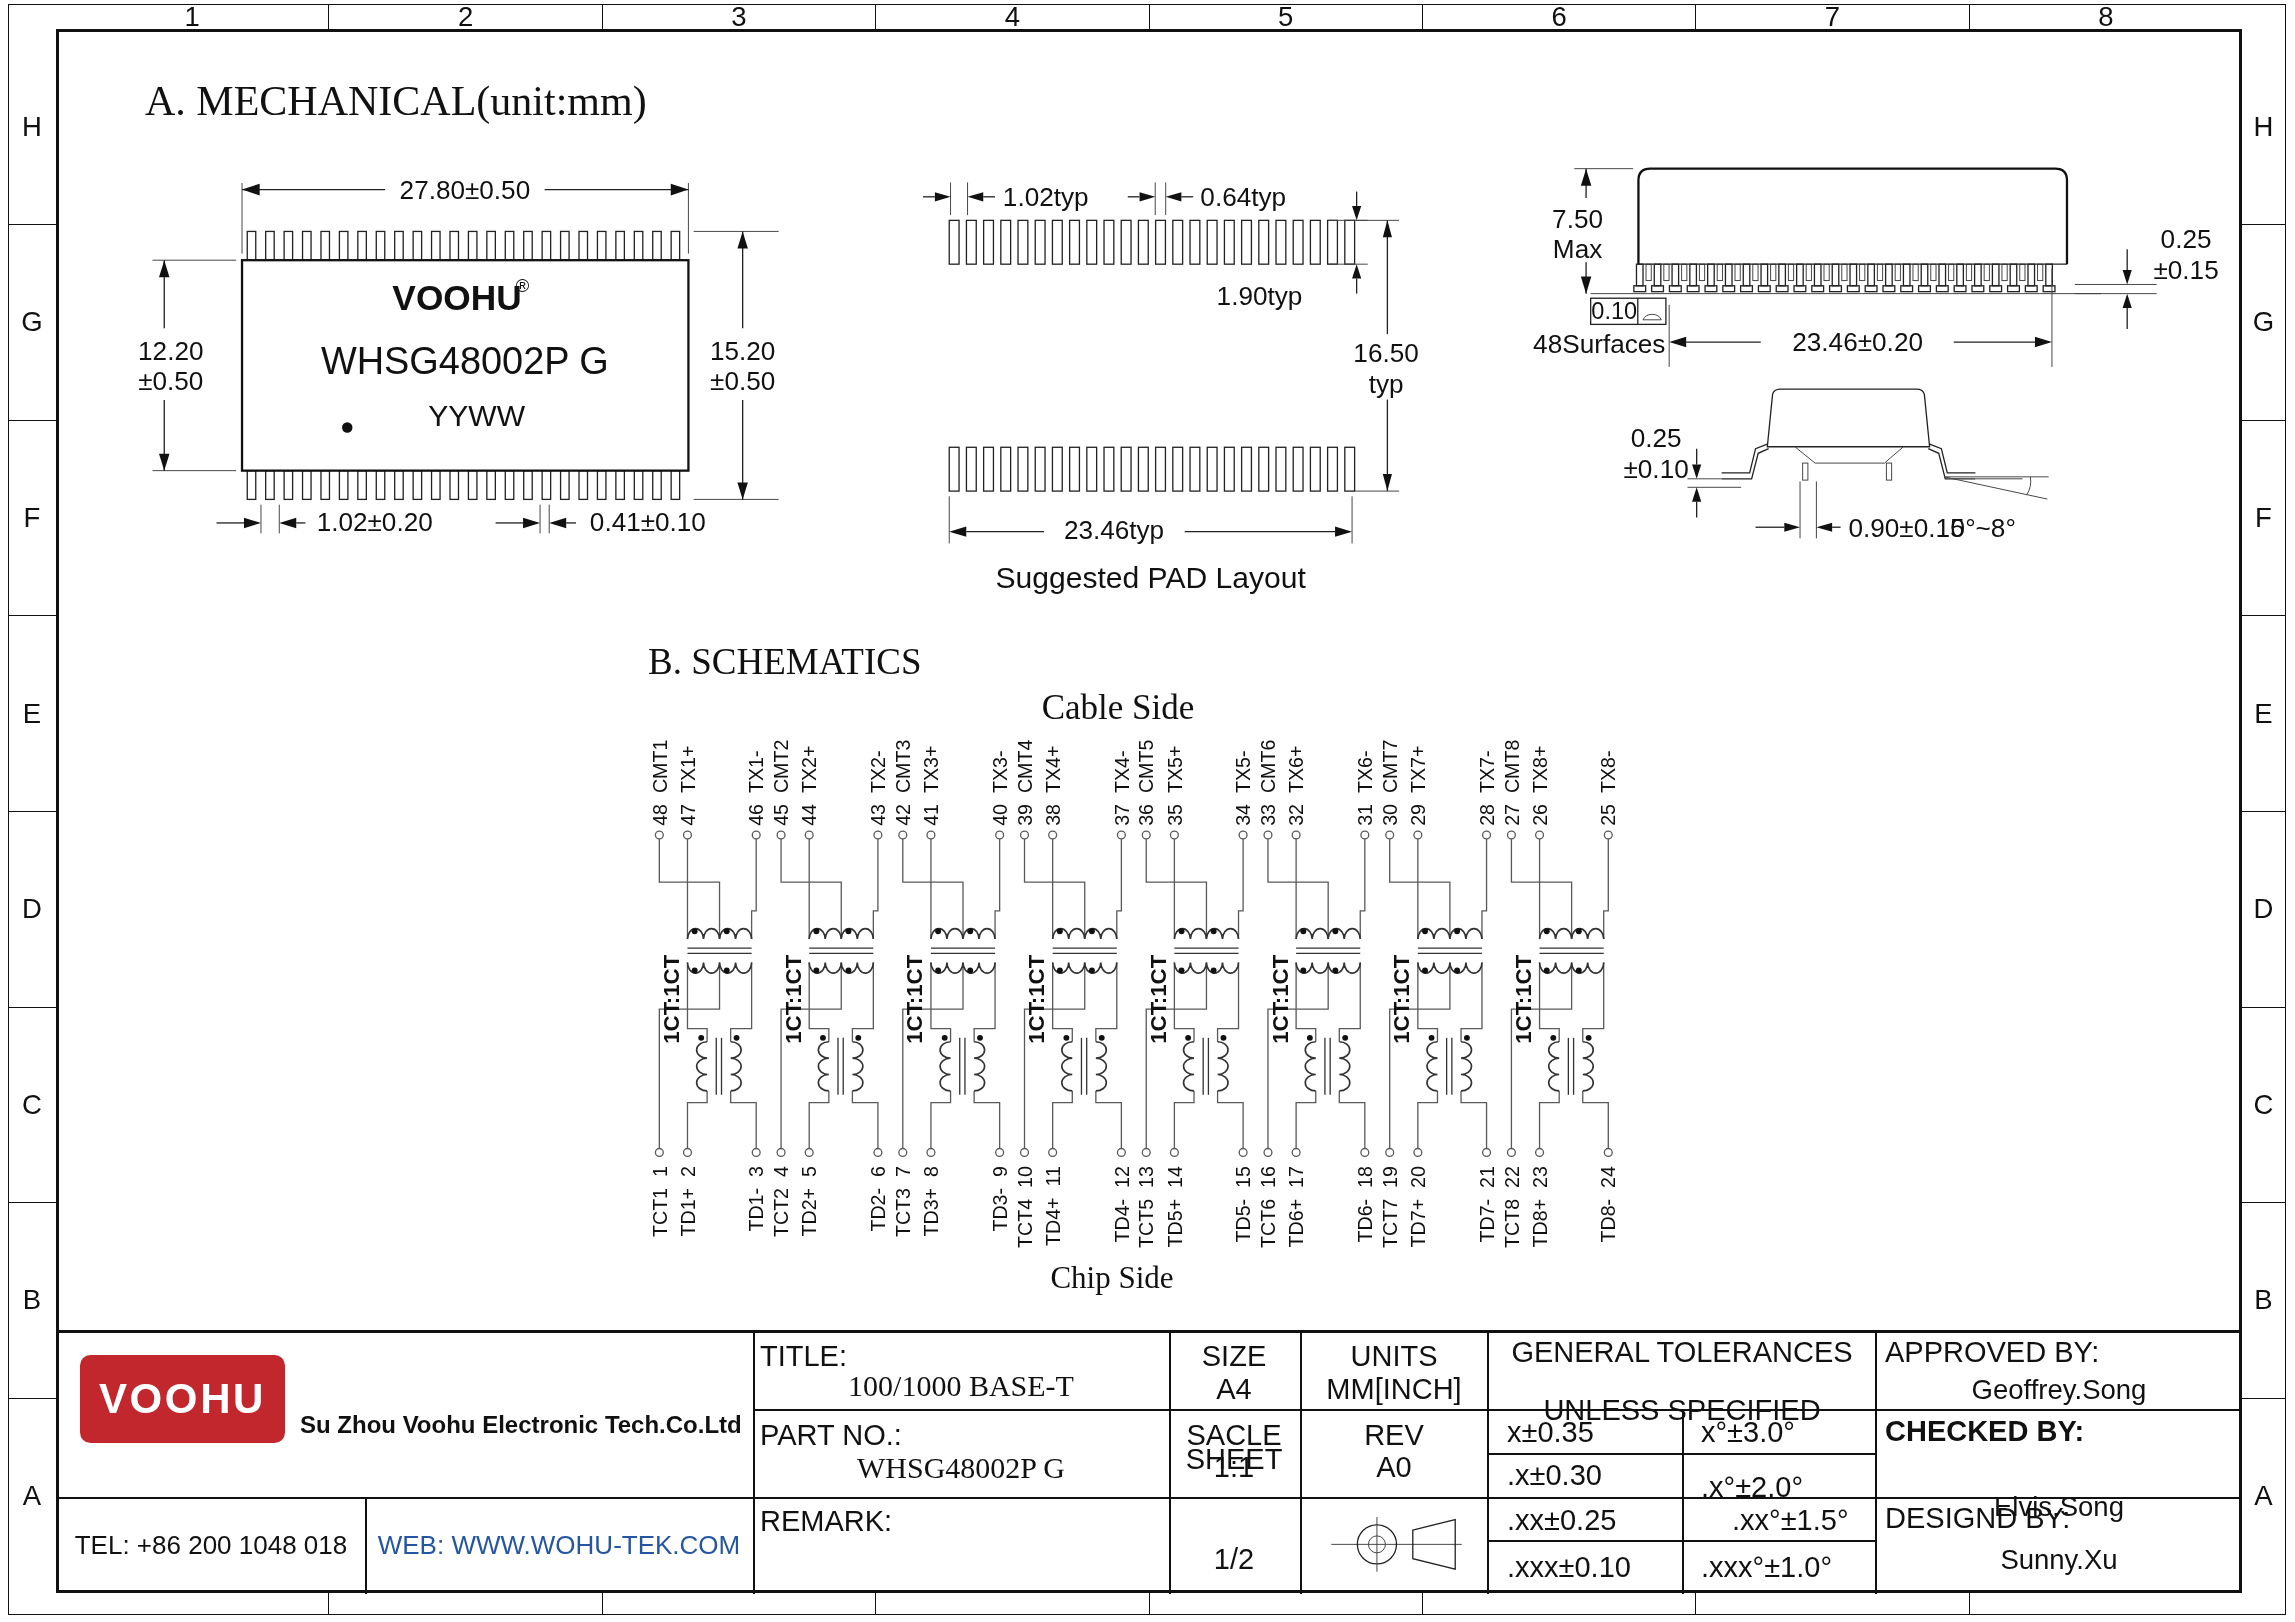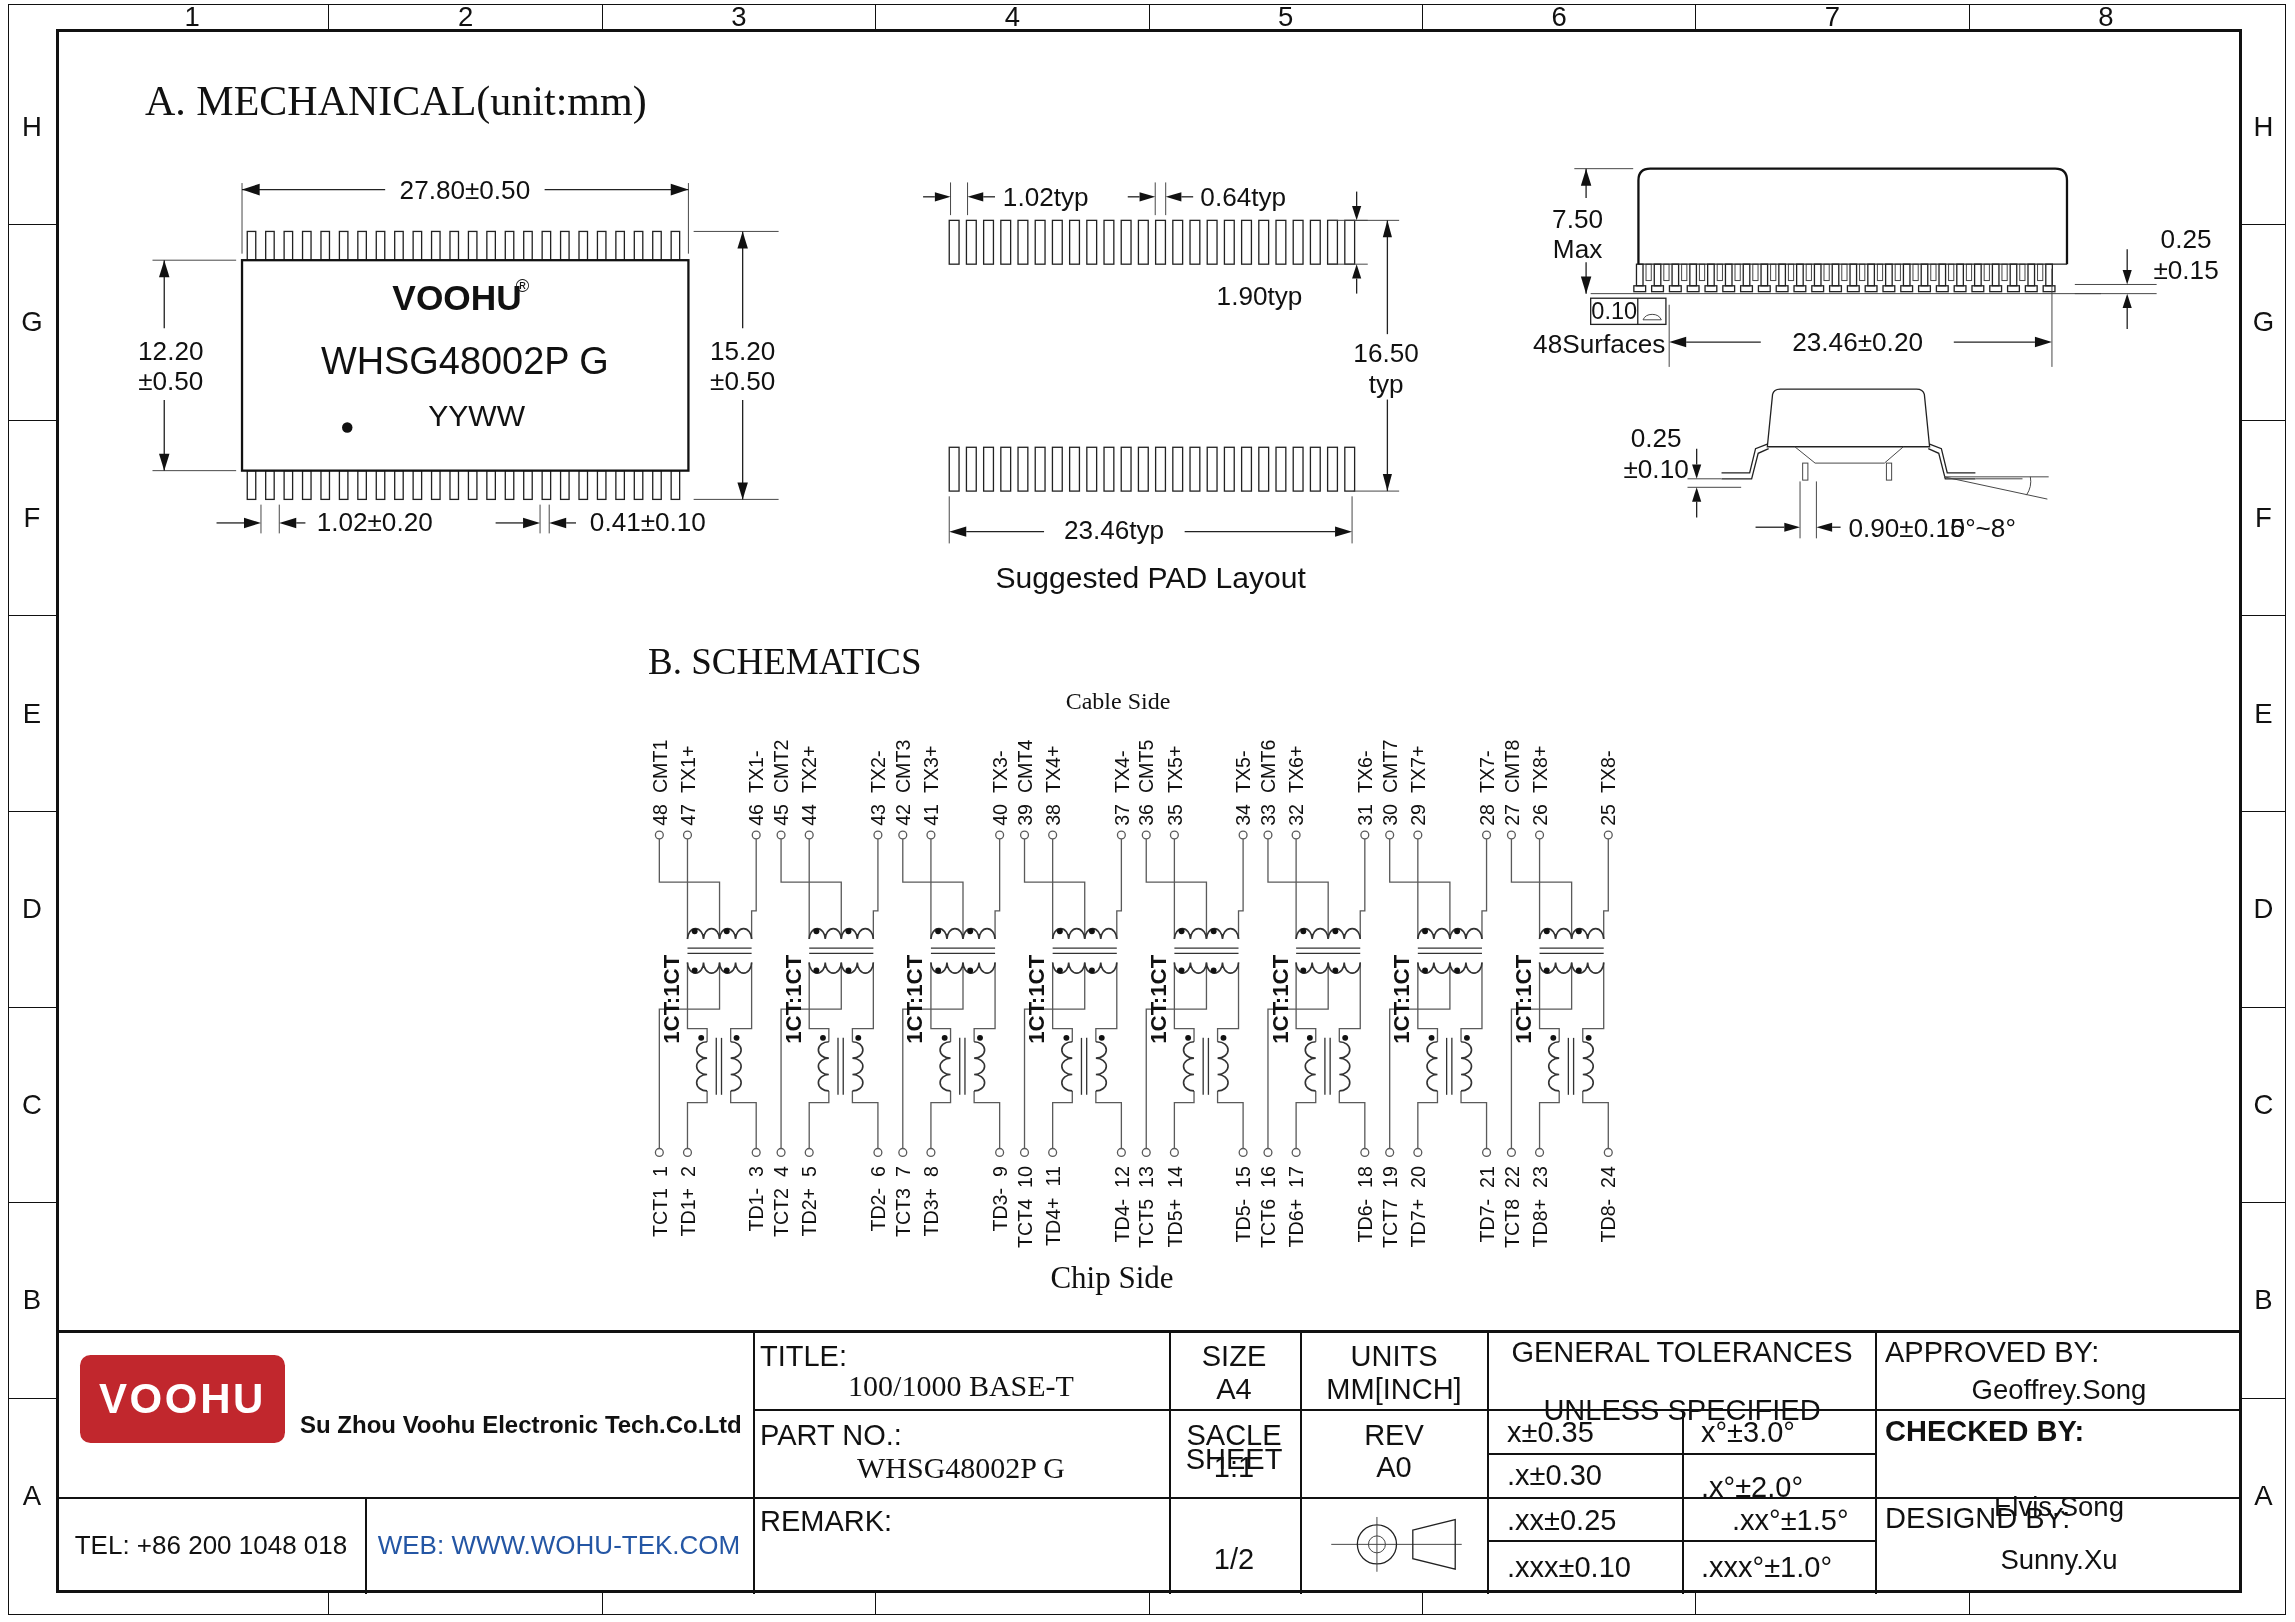--- a/index.html
+++ b/index.html
@@ -416,21 +416,21 @@
     <polygon class="ar" points="445,575 469,568 469,582"></polygon>
     <text x="494" y="590" font-size="40">0.90±0.15</text>
 
     <line x1="640" y1="498" x2="800" y2="498" class="ln1"></line>
     <line x1="640" y1="498" x2="798" y2="532" class="ln1"></line>
     <path d="M 772 498 A 38 38 0 0 1 766 526" class="ln1"></path>
     <text x="700" y="590" font-size="40" text-anchor="middle">0°~8°</text>
   </svg>
 
   <div class="t serifH" style="left:648px;top:640px;font-size:37px;">B. SCHEMATICS</div>
-  <div class="t serifH cx" style="left:1118px;top:688px;font-size:24px;">Cable Side</div>
+  <div class="t serifH cx" style="left:1118px;top:688px;font-size:35px;">Cable Side</div>
   <div class="t serifH cx" style="left:1112px;top:1260px;font-size:31px;">Chip Side</div>
 
   <svg id="schem" class="abs" style="left:622px;top:674px;" width="1021" height="589" viewBox="0 0 1560 900">
       <g>
         <path d="M 57 252 V 318 H 149 V 405" fill="none" stroke="#5a5a5a" stroke-width="2"></path>
         <path d="M 100 252 V 405" fill="none" stroke="#5a5a5a" stroke-width="2"></path>
         <path d="M 205 252 V 362 H 198 V 405" fill="none" stroke="#5a5a5a" stroke-width="2"></path>
         <path d="M 100 441 V 542 H 130 V 562" fill="none" stroke="#5a5a5a" stroke-width="2"></path>
         <path d="M 149 441 V 512 H 57 V 725" fill="none" stroke="#5a5a5a" stroke-width="2"></path>
         <path d="M 198 441 V 542 H 166 V 562" fill="none" stroke="#5a5a5a" stroke-width="2"></path>

